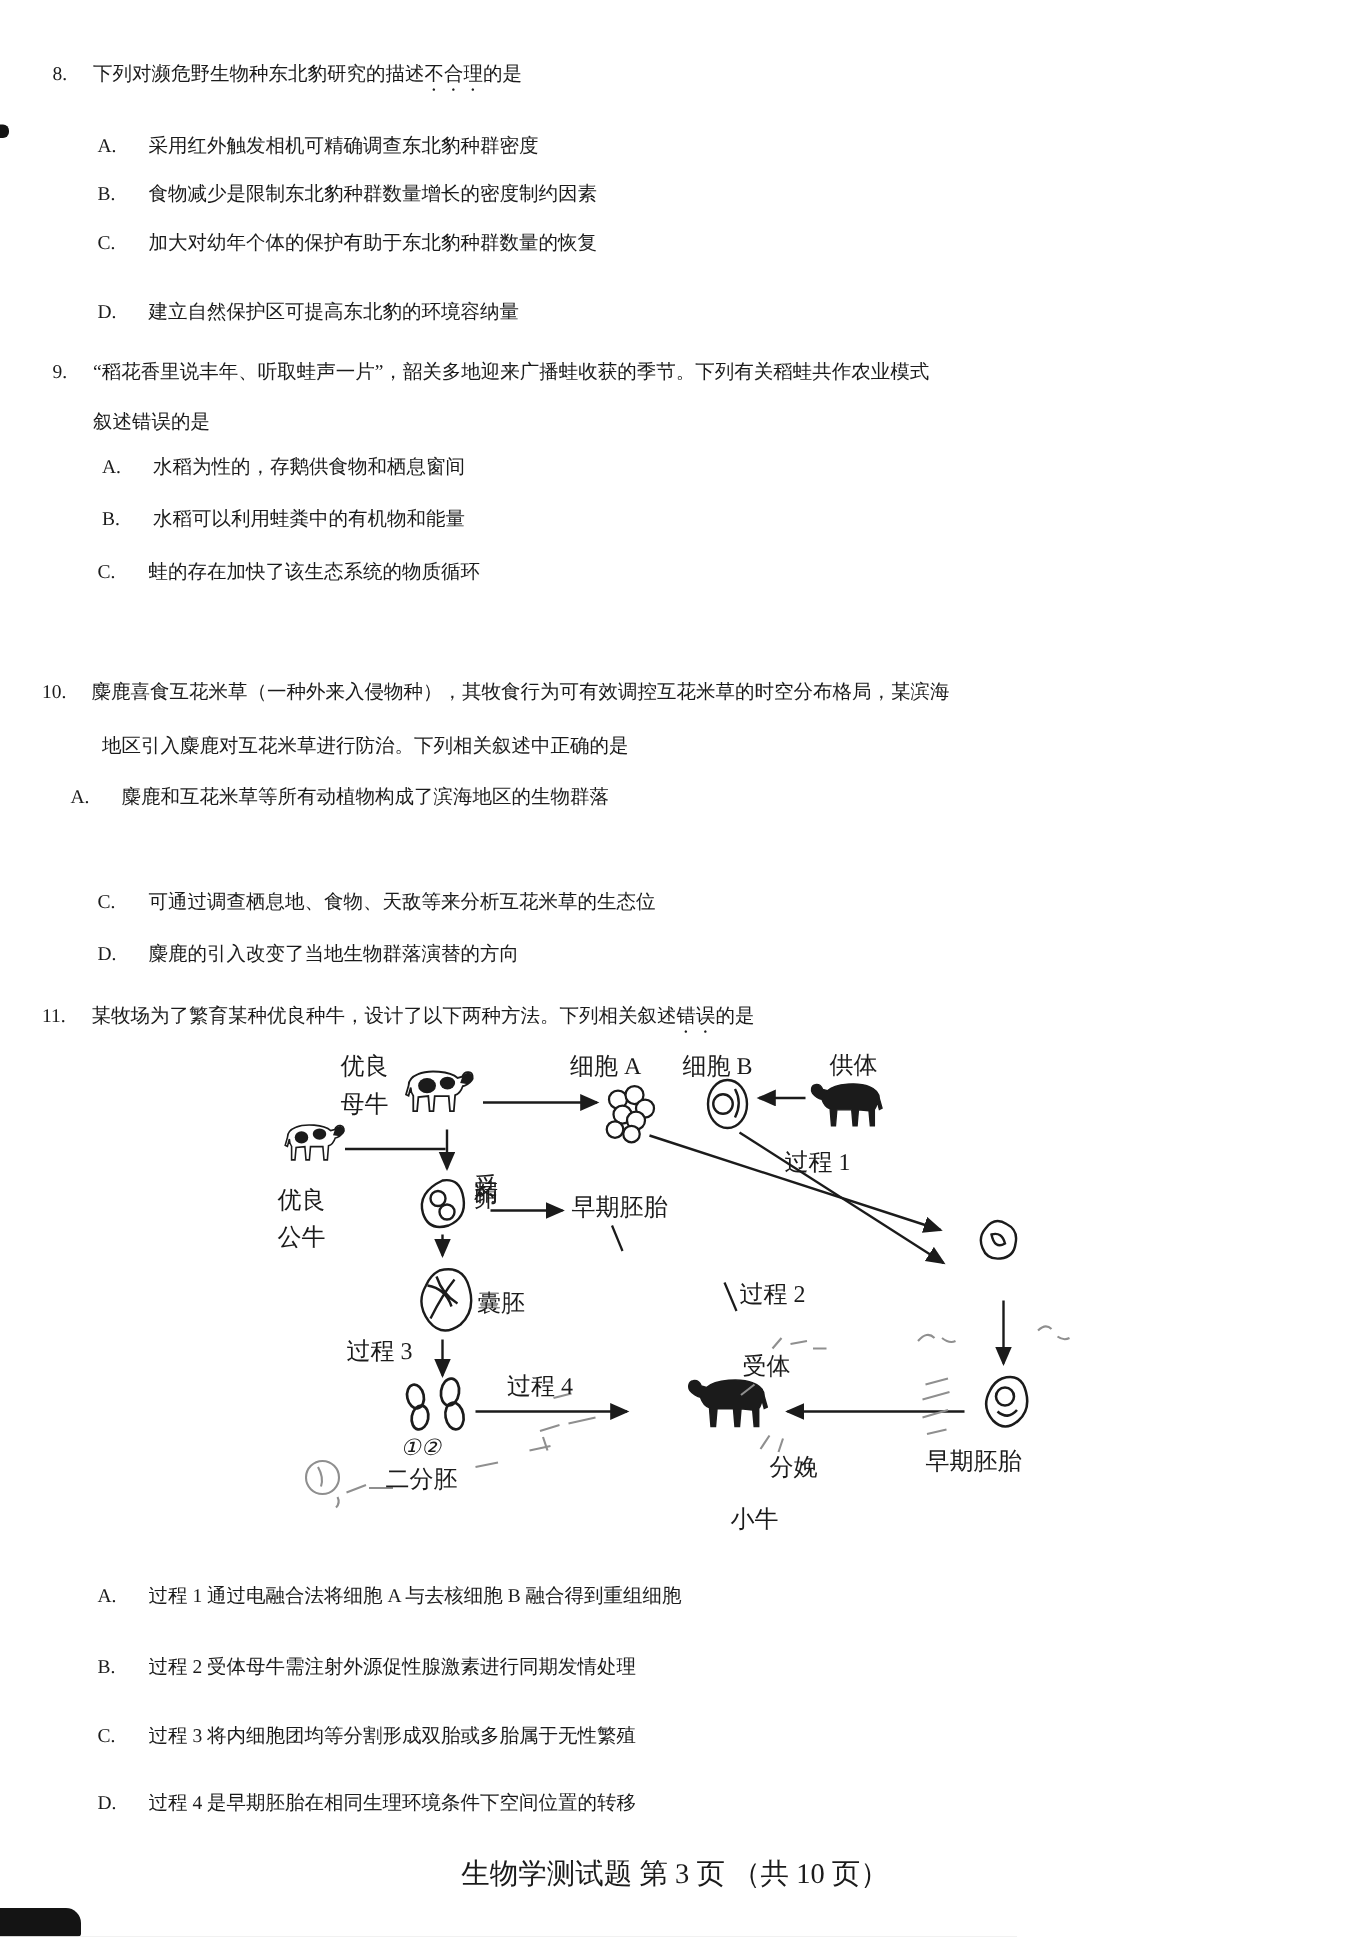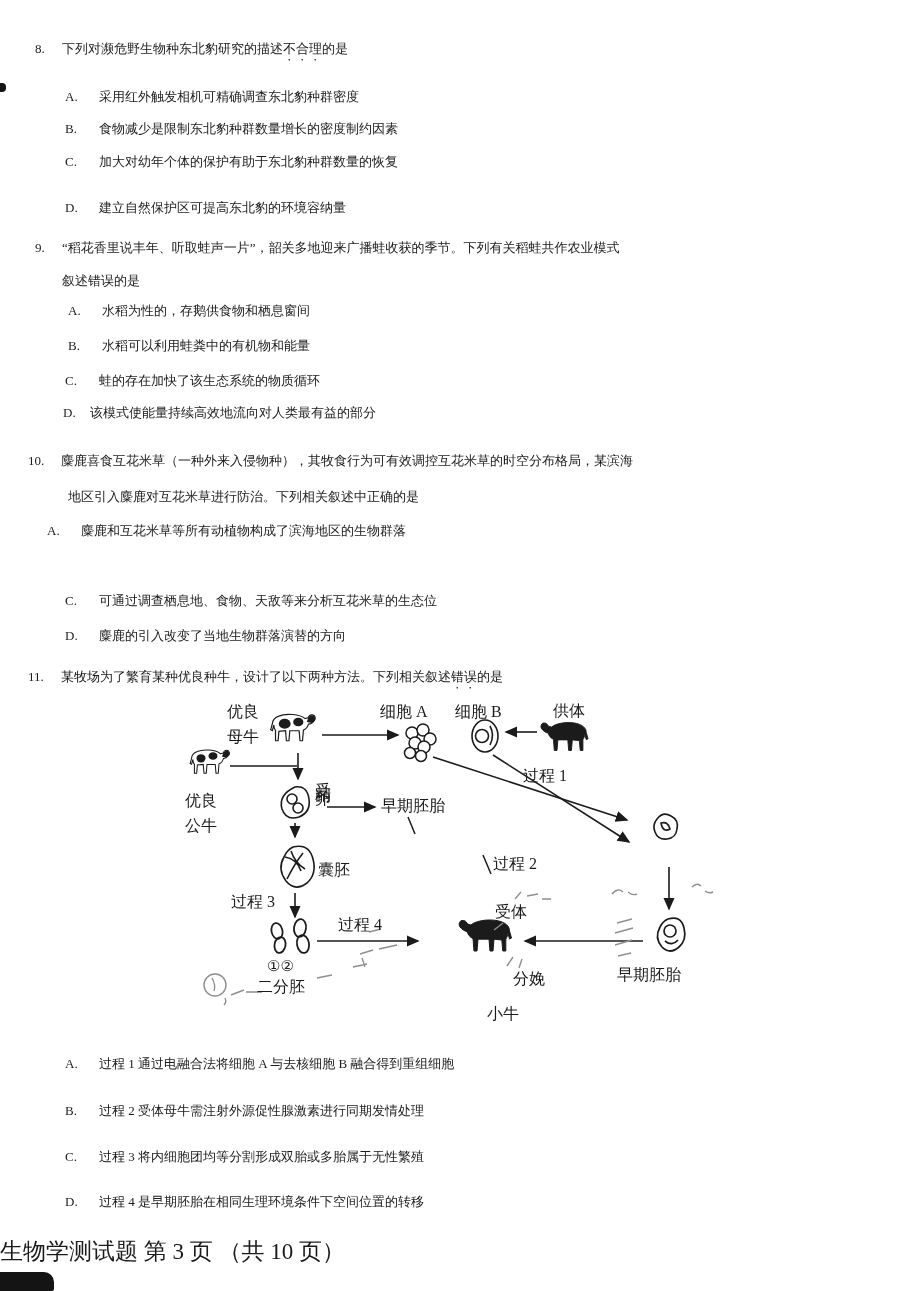--- a/index.html
+++ b/index.html
@@ -14,23 +14,23 @@
   .w1{width:27px;}
   .w2{width:33px;}
   .olabel{display:inline-block;width:34px;}
   .emph{
     text-emphasis:filled dot #1b1b1b;text-emphasis-position:under right;
     -webkit-text-emphasis:filled dot #1b1b1b;-webkit-text-emphasis-position:under;
   }
   #diagram{position:absolute;left:165px;top:695px;width:620px;height:345px;}
   #diagram svg{position:absolute;left:0;top:0;}
   .dlabel{position:absolute;font-size:16px;line-height:25px;white-space:nowrap;}
-  .dlabel.small{font-size:15px;}
+  .dlabel.small{font-size:15px;font-style:italic;}
   .vert{writing-mode:vertical-rl;letter-spacing:4px;height:78px;}
-  #footer{position:absolute;left:0;top:1236px;width:100%;text-align:left;font-size:23px;}
+  #footer{position:absolute;left:0;top:1236px;width:100%;text-align:center;font-size:19px;}
   .artifact{position:absolute;background:#141414;}
 </style>
 </head>
 <body>
 
 <div id="page">
 
   <div class="row" style="left:35px;top:36px">
     <span class="qnum w1">8.</span><span>下列对濒危野生物种东北豹研究的描述</span><span class="emph">不合理</span><span>的是</span>
   </div>
@@ -39,21 +39,20 @@
   <div class="row" style="left:65px;top:149px"><span class="olabel">C.</span><span>加大对幼年个体的保护有助于东北豹种群数量的恢复</span></div>
   <div class="row" style="left:65px;top:195px"><span class="olabel">D.</span><span>建立自然保护区可提高东北豹的环境容纳量</span></div>
 
   <div class="row" style="left:35px;top:235px">
     <span class="qnum w1">9.</span><span>“稻花香里说丰年、听取蛙声一片”，韶关多地迎来广播蛙收获的季节。下列有关稻蛙共作农业模式</span>
   </div>
   <div class="row" style="left:62px;top:268px"><span>叙述错误的是</span></div>
   <div class="row" style="left:68px;top:298px"><span class="olabel">A.</span><span>水稻为性的，存鹅供食物和栖息窗间</span></div>
   <div class="row" style="left:68px;top:333px"><span class="olabel">B.</span><span>水稻可以利用蛙粪中的有机物和能量</span></div>
   <div class="row" style="left:65px;top:368px"><span class="olabel">C.</span><span>蛙的存在加快了该生态系统的物质循环</span></div>
-  <div class="row" style="left:63px;top:400px"><span class="olabel" style="width:27px">D.</span><span>该模式使能量持续高效地流向对人类最有益的部分</span></div>
 
   <div class="row" style="left:28px;top:448px">
     <span class="qnum w2">10.</span><span>麋鹿喜食互花米草（一种外来入侵物种），其牧食行为可有效调控互花米草的时空分布格局，某滨海</span>
   </div>
   <div class="row" style="left:68px;top:484px"><span>地区引入麋鹿对互花米草进行防治。下列相关叙述中正确的是</span></div>
   <div class="row" style="left:47px;top:518px"><span class="olabel">A.</span><span>麋鹿和互花米草等所有动植物构成了滨海地区的生物群落</span></div>
   <div class="row" style="left:65px;top:623px"><span class="olabel">D.</span><span>麋鹿的引入改变了当地生物群落演替的方向</span></div>
   <div class="row" style="left:65px;top:588px"><span class="olabel">C.</span><span>可通过调查栖息地、食物、天敌等来分析互花米草的生态位</span></div>
 
   <div class="row" style="left:28px;top:664px">

